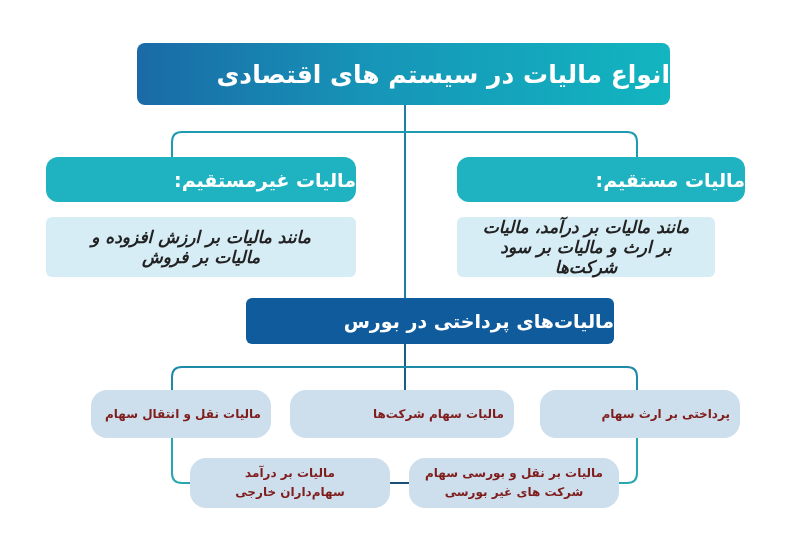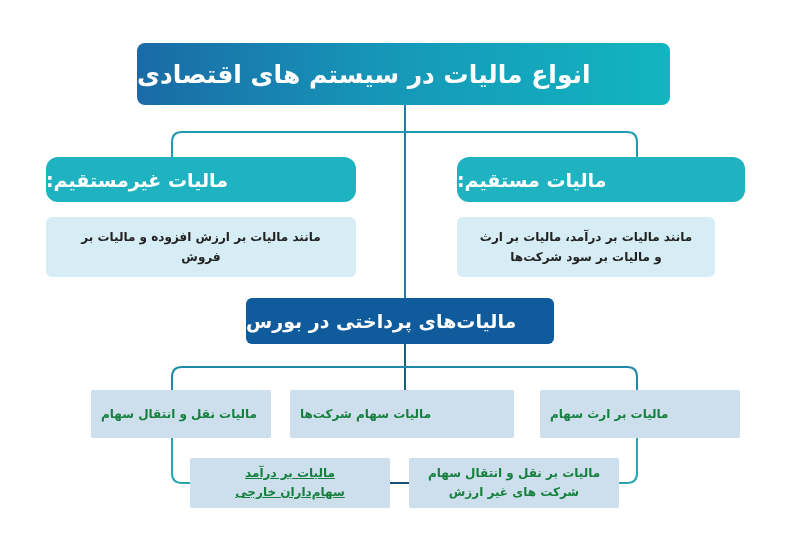--- a/index.html
+++ b/index.html
@@ -1,43 +1,43 @@
 <!DOCTYPE html>
 <html><head>
 <meta charset="utf-8">
 <style>
   html, body { margin: 0; padding: 0; }
   body {
     width: 800px; height: 540px; background: #ffffff; position: relative; overflow: hidden;
     font-family: "DejaVu Sans", "Liberation Sans", sans-serif;
   }
   .box {
-    position: absolute; display: flex; align-items: center; justify-content: flex-end;
+    position: absolute; display: flex; align-items: center; justify-content: flex-start;
     text-align: center; direction: rtl; box-sizing: border-box;
   }
   .title-box {
     left: 137px; top: 43px; width: 533px; height: 62px; border-radius: 8px;
     background: linear-gradient(90deg, #1a6aa6 0%, #1696b8 45%, #12b5c0 100%);
     color: #fff; font-size: 25px; font-weight: bold;
   }
   .teal-box {
     top: 157px; height: 45px; border-radius: 12px; background: #1fb3c1;
     color: #fff; font-size: 19px; font-weight: bold;
   }
   .desc-box {
     top: 217px; height: 60px; border-radius: 6px; background: #d7edf6;
-    color: #222; font-size: 12px; font-weight: bold; line-height: 20px; padding: 0 20px;
+    color: #222; font-size: 17px; font-weight: bold; line-height: 20px; padding: 0 20px; font-style: italic;
   }
   .navy-box {
-    left: 246px; top: 298px; width: 308px; height: 46px; border-radius: 6px; background: #0f5b9b;
+    left: 246px; top: 298px; width: 368px; height: 46px; border-radius: 6px; background: #0f5b9b;
     color: #fff; font-size: 19px; font-weight: bold;
   }
   .leaf-box {
-    height: 48px; border-radius: 2px; background: #cddeec;
-    color: #15803d; font-size: 12px; font-weight: bold; line-height: 19px; padding: 0 10px;
+    height: 48px; border-radius: 16px; background: #cddeec;
+    color: #7f1d1d; font-size: 12px; font-weight: bold; line-height: 19px; padding: 0 10px;
   }
   svg.lines { position: absolute; left: 0; top: 0; }
 </style>
 </head>
 <body>
 
 <svg class="lines" width="800" height="540">
 
   <line x1="405" y1="105" x2="405" y2="298" stroke="#1e7fa3" stroke-width="2"></line>
 
@@ -70,26 +70,26 @@
 </div>
 <div class="box desc-box" style="left:46px; width:310px;">
   <span>مانند مالیات بر ارزش افزوده و مالیات بر فروش</span>
 </div>
 
 <div class="box navy-box">
   <span>مالیات‌های پرداختی در بورس</span>
 </div>
 
 <div class="box leaf-box" style="left:540px; top:390px; width:200px;">
-  <span>مالیات بر ارث سهام</span>
+  <span>پرداختی بر ارث سهام</span>
 </div>
 <div class="box leaf-box" style="left:290px; top:390px; width:224px;">
   <span>مالیات سهام شرکت‌ها</span>
 </div>
 <div class="box leaf-box" style="left:91px; top:390px; width:180px;">
   <span>مالیات نقل و انتقال سهام</span>
 </div>
 <div class="box leaf-box" style="left:409px; top:458px; width:210px; height:50px;">
-  <span>مالیات بر نقل و انتقال سهام شرکت های غیر ارزش</span>
+  <span>مالیات بر نقل و بورسی سهام شرکت های غیر بورسی</span>
 </div>
-<div class="box leaf-box" style="left:190px; top:458px; width:200px; height:50px; padding:0 22px;text-decoration:underline;">
+<div class="box leaf-box" style="left:190px; top:458px; width:200px; height:50px; padding:0 22px;">
   <span>مالیات بر درآمد سهام‌داران خارجی</span>
 </div>
 
 </body></html>

